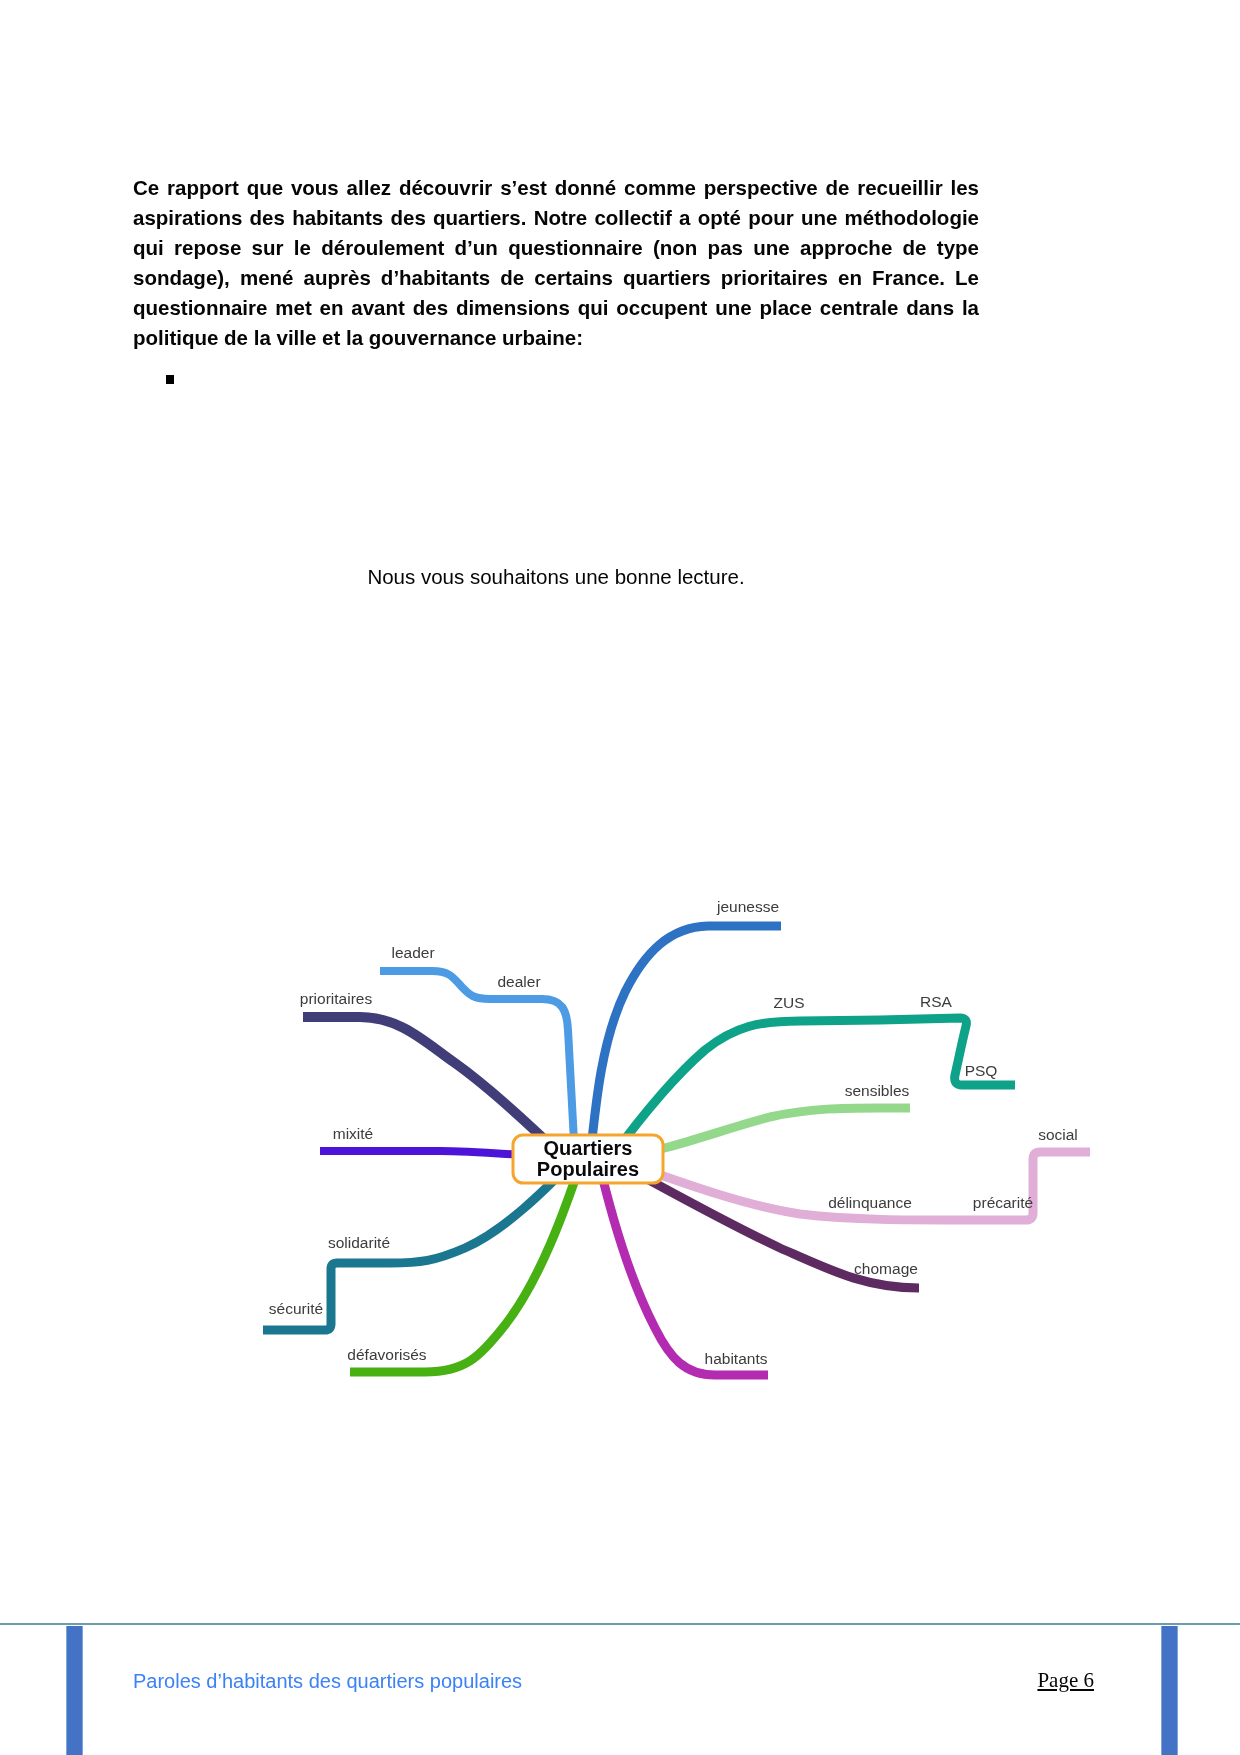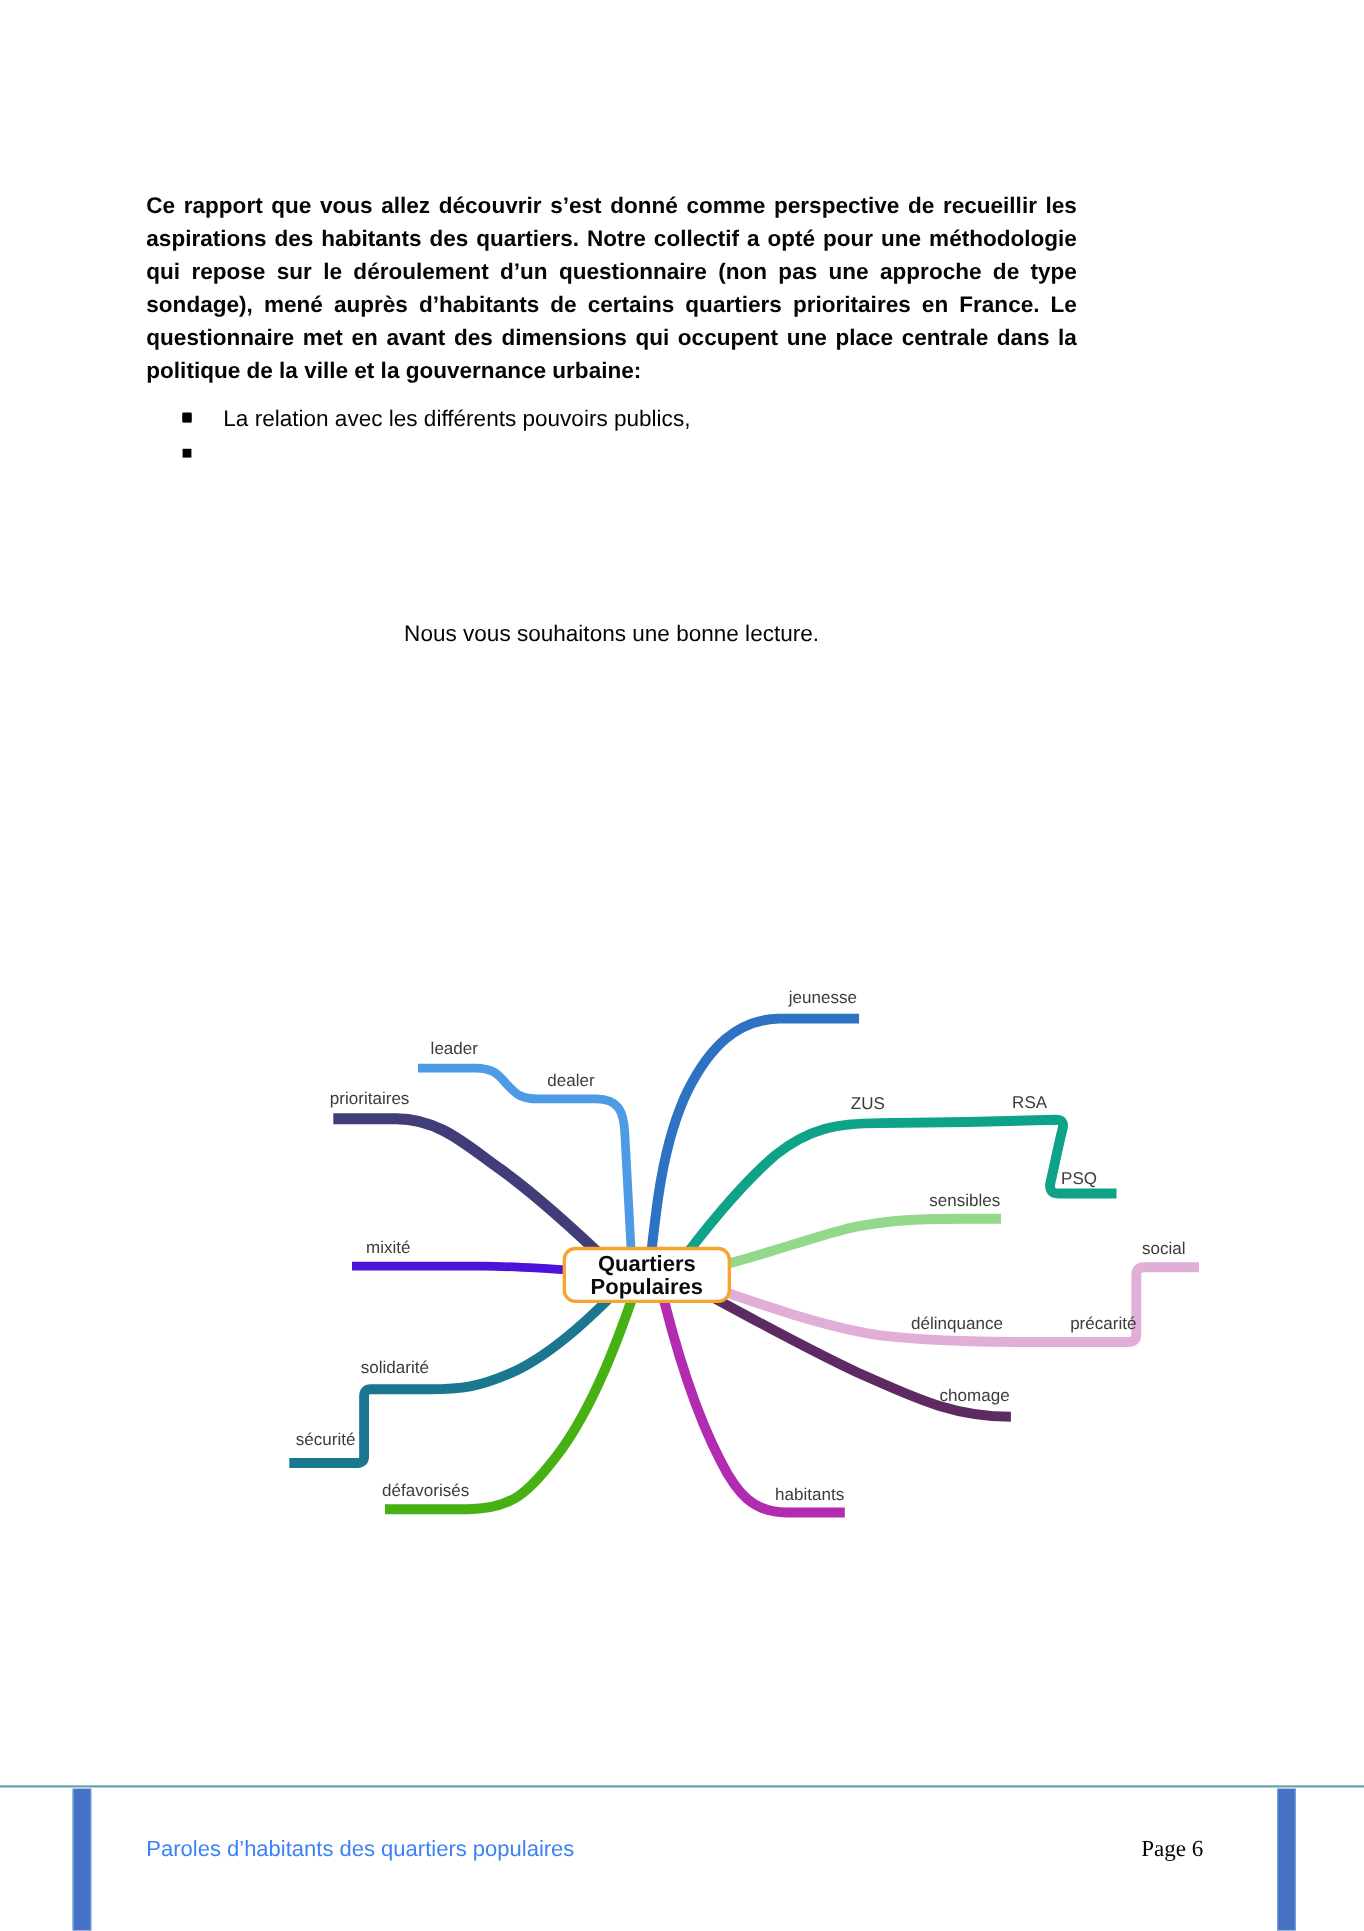--- a/index.html
+++ b/index.html
@@ -28,39 +28,38 @@
     text-anchor:middle;
   }
   .mindmap text.center-label{
     font-size:20px;font-weight:bold;fill:#0a0a0a;
   }
   .footer-line{position:absolute;top:1623px;left:0;width:1240px;height:2px;background:#6a9fad;}
   .footer-bar{position:absolute;top:1626px;width:15px;height:129px;background:#4472c4;border-left:1px solid #7ea4dd;border-right:1px solid #7ea4dd;}
   .footer-bar.left{left:66px;}
   .footer-bar.right{left:1161px;}
   .footer-left-text{position:absolute;left:133px;top:1670px;font-size:20px;color:#3b82f6;}
-  .footer-page{position:absolute;right:146px;top:1668px;font-family:"Liberation Serif", serif;font-size:21px;color:#050505;}
+  .footer-page{position:absolute;right:146px;top:1668px;font-family:"Liberation Serif", serif;font-size:21px;color:#050505;text-decoration:underline;}
 </style>
 </head>
 <body>
 
 <div>
 
   <p class="para" id="para-intro">Ce rapport que vous allez découvrir s’est donné comme perspective de recueillir les aspirations des habitants des quartiers. Notre collectif a opté pour une méthodologie qui repose sur le déroulement d’un questionnaire (non pas une approche de type sondage), mené auprès d’habitants de certains quartiers prioritaires en France. Le questionnaire met en avant des dimensions qui occupent une place centrale dans la politique de la ville et la gouvernance urbaine:</p>
 
   <div class="bullets">
     <div class="bullet-item">
       <span class="bullet-marker"></span>
     </div>
     <div class="bullet-item">
       <span class="bullet-marker"></span>
     </div>
     <div class="bullet-item">
       <span class="bullet-marker"></span>
-      <span>La relation avec les différents pouvoirs publics,</span>
     </div>
     <div class="bullet-item">
       <span class="bullet-marker"></span>
     </div>
   </div>
 
   <p class="para" id="closing">Nous vous souhaitons une bonne lecture.</p>
 
   <svg class="mindmap" viewBox="0 0 1240 645" width="1240" height="645">
 

